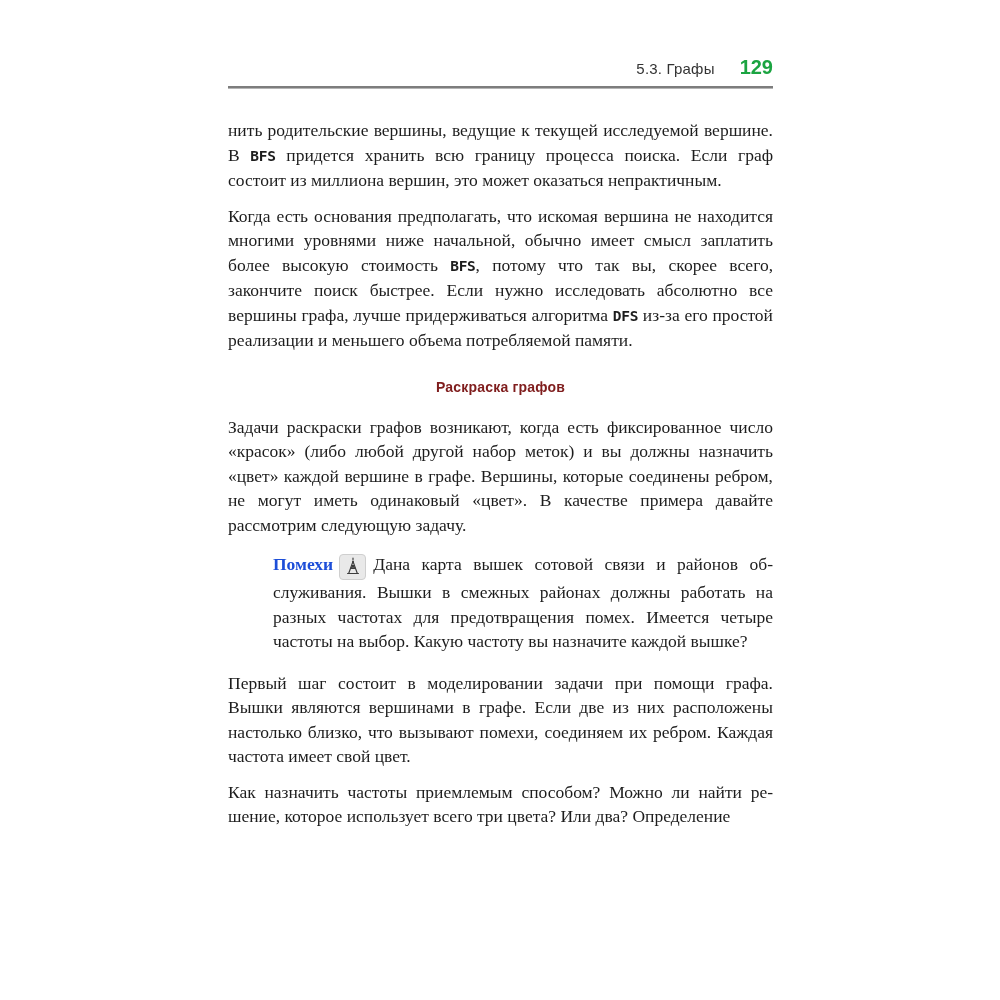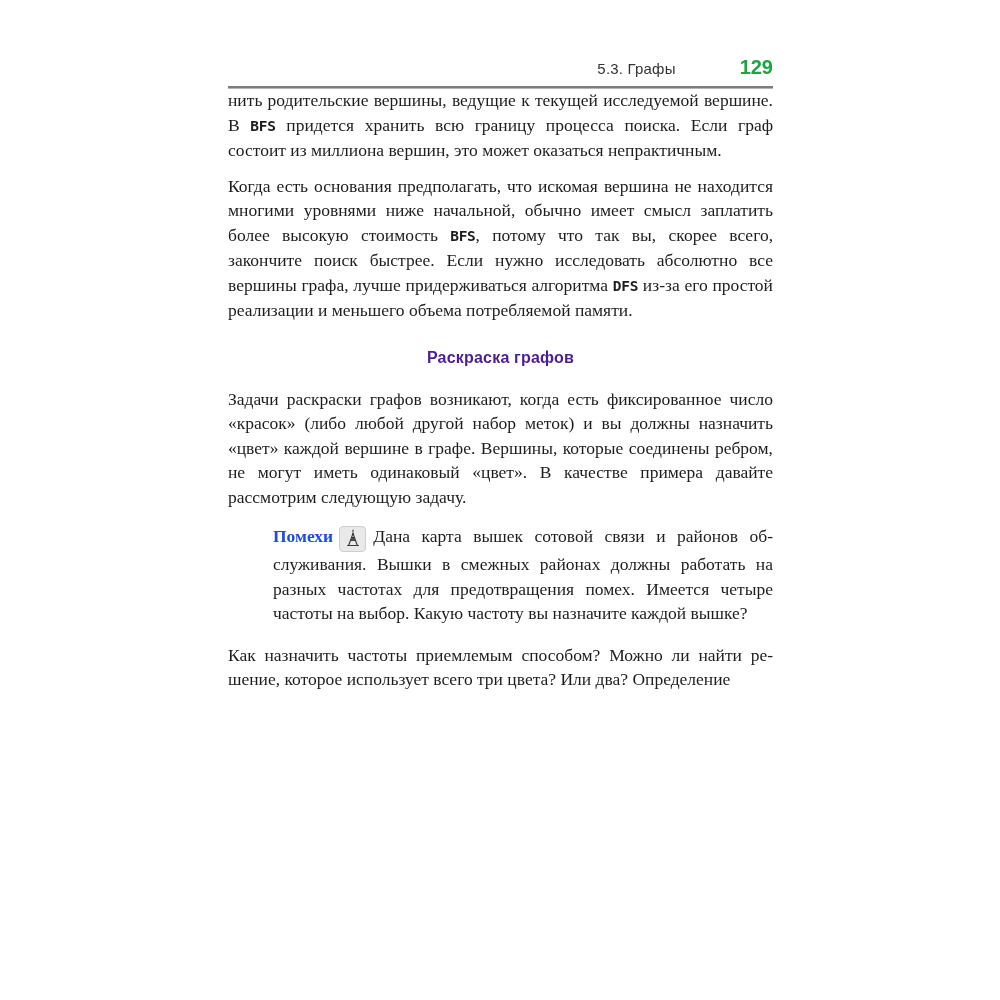--- a/index.html
+++ b/index.html
@@ -21,63 +21,63 @@
     position: absolute;
     left: 228px;
     top: 56px;
     width: 545px;
   }
   
   .running-head {
     display: flex;
     justify-content: flex-end;
     align-items: baseline;
-    gap: 52px;
+    gap: 25px;
     padding-bottom: 7px;
     border-bottom: 2px solid #7d7d7d;
     box-shadow: 0 1px 0 #b5b5b5;
   }
   .running-head .sec {
     font-family: "Liberation Sans", sans-serif;
     font-size: 15px;
     color: #333333;
     letter-spacing: 0.2px;
   }
   .running-head .pnum {
     font-family: "Liberation Sans", sans-serif;
     font-size: 20px;
     font-weight: bold;
     color: #1ba441;
-    margin-left: 12px;
   }
   
   .body-text {
+    margin-top: 30px;
   }
   p.para {
     font-family: "Liberation Serif", serif;
     font-size: 17.5px;
     line-height: 24.5px;
     color: #1d1d1d;
     text-align: justify;
     margin: 0 0 11px 0;
     hyphens: manual;
   }
   p.para:last-child { margin-bottom: 0; }
   code.mono {
     font-family: "DejaVu Sans Mono", monospace;
     font-size: 14.5px;
     font-weight: 600;
     color: #1d1d1d;
     letter-spacing: -0.3px;
   }
   h2.section-heading {
     font-family: "Liberation Sans", sans-serif;
-    font-size: 16px;
+    font-size: 14px;
     font-weight: bold;
-    color: #4c1d95;
+    color: #7f1d1d;
     text-align: center;
     margin: 26px 0 20px 0;
     letter-spacing: 0.2px;
   }
   p.problem {
     margin: 15px 0 17px 45px;
     font-family: "Liberation Serif", serif;
     font-size: 17.5px;
     line-height: 24.5px;
     color: #1d1d1d;
@@ -128,18 +128,19 @@
               <line x1="12" y1="2.5" x2="12" y2="9" stroke-dasharray="1.6 2"></line>
               <path d="M12 6.5 L6.8 21"></path>
               <path d="M12 6.5 L17.2 21"></path>
               <path d="M10.3 11.5 L13.7 11.5"></path>
               <path d="M9.2 15 L14.8 15"></path>
               <path d="M10.3 11.5 L14.8 15"></path>
               <path d="M13.7 11.5 L9.2 15"></path>
               <path d="M5.5 21 L18.5 21"></path>
             </svg></span><span>Дана карта вышек сотовой связи и районов об­служивания. Вышки в смежных районах должны работать на разных частотах для предотвращения помех. Имеется четыре частоты на выбор. Какую частоту вы назначите каждой вышке?</span></p>
 
+      <p class="para"><span>Первый шаг состоит в моделировании задачи при помощи графа. Вышки являются вершинами в графе. Если две из них расположены настолько близко, что вызывают помехи, соединяем их ребром. Каж­дая частота имеет свой цвет.</span></p>
 
       <p class="para"><span>Как назначить частоты приемлемым способом? Можно ли найти ре­шение, которое использует всего три цвета? Или два? Определение</span></p>
 
     </div>
   </div>
 </div>
 
 </body></html>

